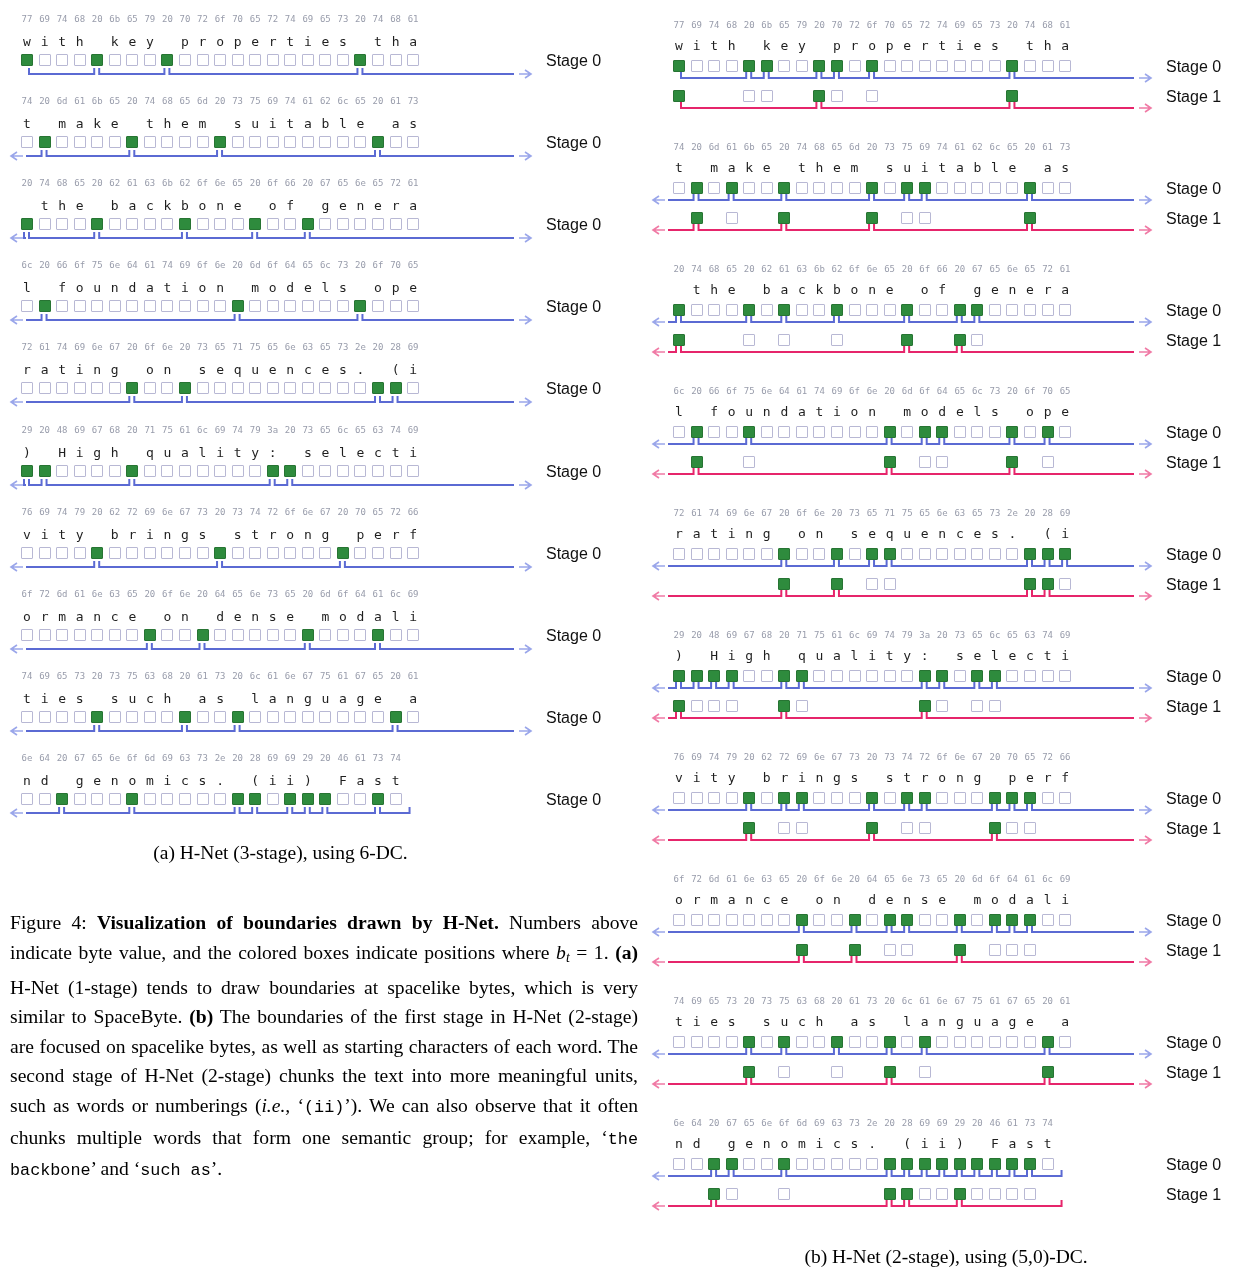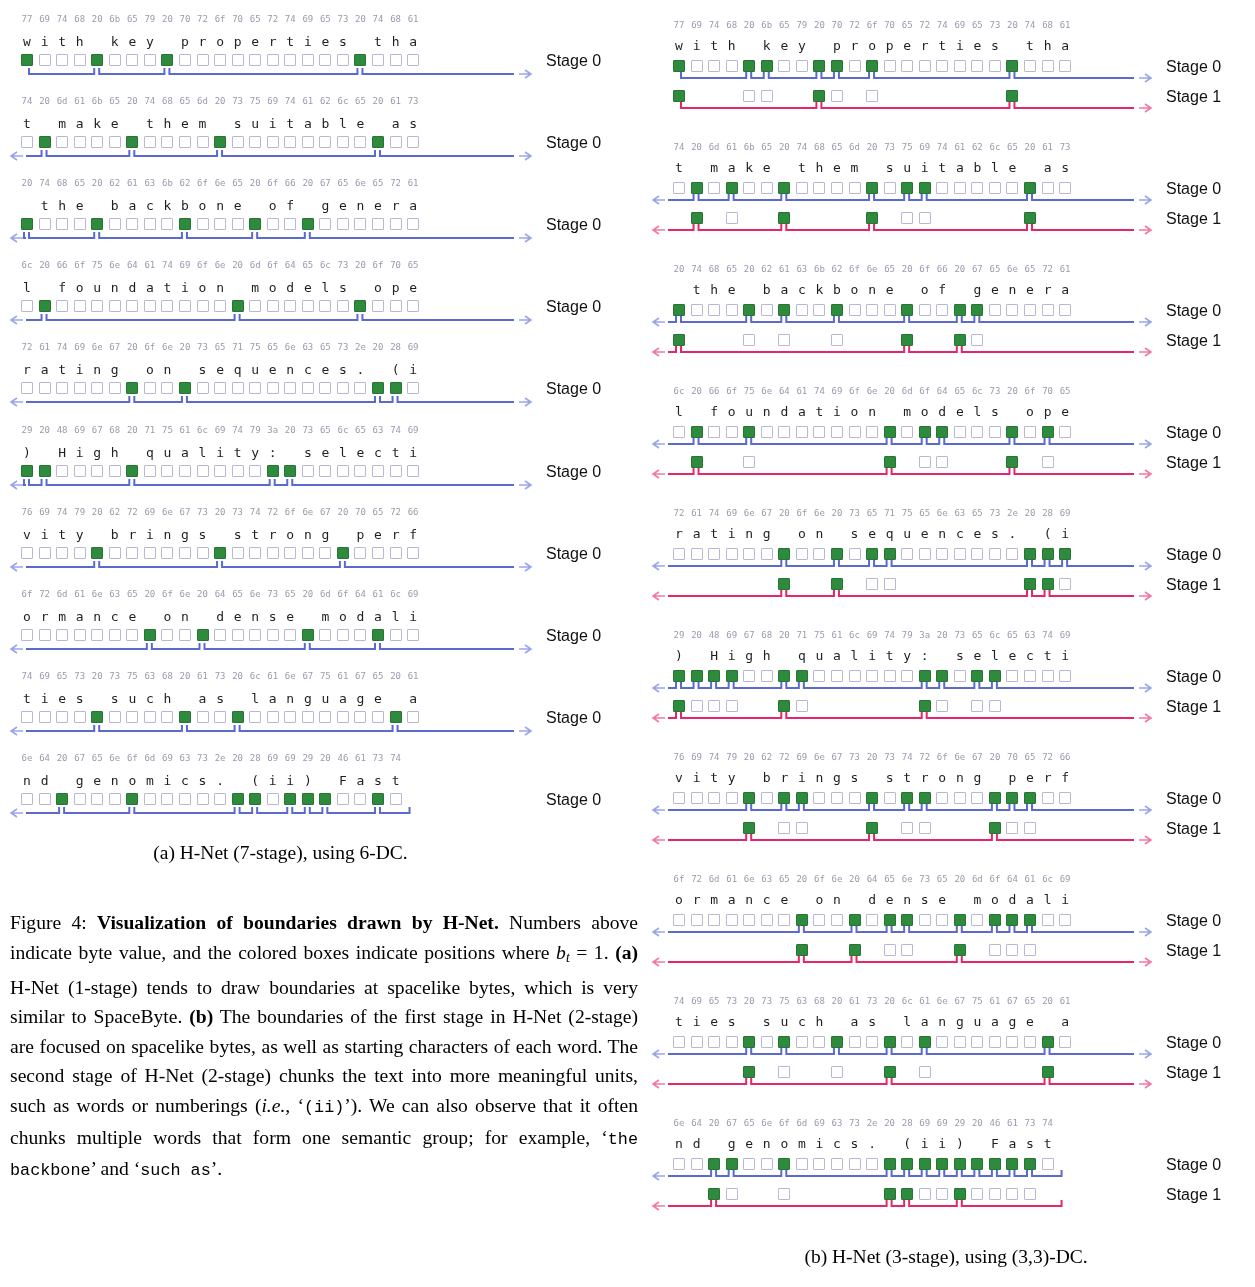--- a/index.html
+++ b/index.html
@@ -1608,17 +1608,17 @@
       <div class="bx empty" style="left: 286.25px; top: 76px;"></div>
       <div class="bx fill" style="left: 303.8px; top: 76px;"></div>
       <div class="bx empty" style="left: 321.35px; top: 76px;"></div>
       <div class="bx empty" style="left: 338.9px; top: 76px;"></div>
       <div class="bx empty" style="left: 356.45px; top: 76px;"></div>
       <div class="bx empty" style="left: 374px; top: 76px;"></div>
       <div class="stagelabel" style="left: 516px; top: 74px;">Stage 1</div>
     </div>
   </div>
 
-<div id="subcap-a" class="subcap" style="left:8px;top:842px;width:545px;">(a) H-Net (7-stage), using 6-DC.</div>
+<div id="subcap-a" class="subcap" style="left:8px;top:842px;width:545px;">(a) H-Net (3-stage), using 6-DC.</div>
 
 <div id="caption"><span>Figure 4: </span><span class="seg-b">Visualization of boundaries drawn by H-Net.</span><span> Numbers above indicate byte value, and the colored boxes indicate positions where </span><span class="seg-i">b</span><span class="seg-isub">t</span><span> = 1. </span><span class="seg-b">(a)</span><span> H-Net (1-stage) tends to draw boundaries at spacelike bytes, which is very similar to SpaceByte. </span><span class="seg-b">(b)</span><span> The boundaries of the first stage in H-Net (2-stage) are focused on spacelike bytes, as well as starting characters of each word. The second stage of H-Net (2-stage) chunks the text into more meaningful units, such as words or numberings (</span><span class="seg-i">i.e.,</span><span> ‘</span><span class="seg-m">(ii)</span><span>’). We can also observe that it often chunks multiple words that form one semantic group; for example, ‘</span><span class="seg-m">the backbone</span><span>’ and ‘</span><span class="seg-m">such as</span><span>’.</span></div>
 
-<div id="subcap-b" class="subcap" style="left:650px;top:1246px;width:592px;">(b) H-Net (3-stage), using (3,3)-DC.</div>
+<div id="subcap-b" class="subcap" style="left:650px;top:1246px;width:592px;">(b) H-Net (2-stage), using (5,0)-DC.</div>
 
 </body></html>

